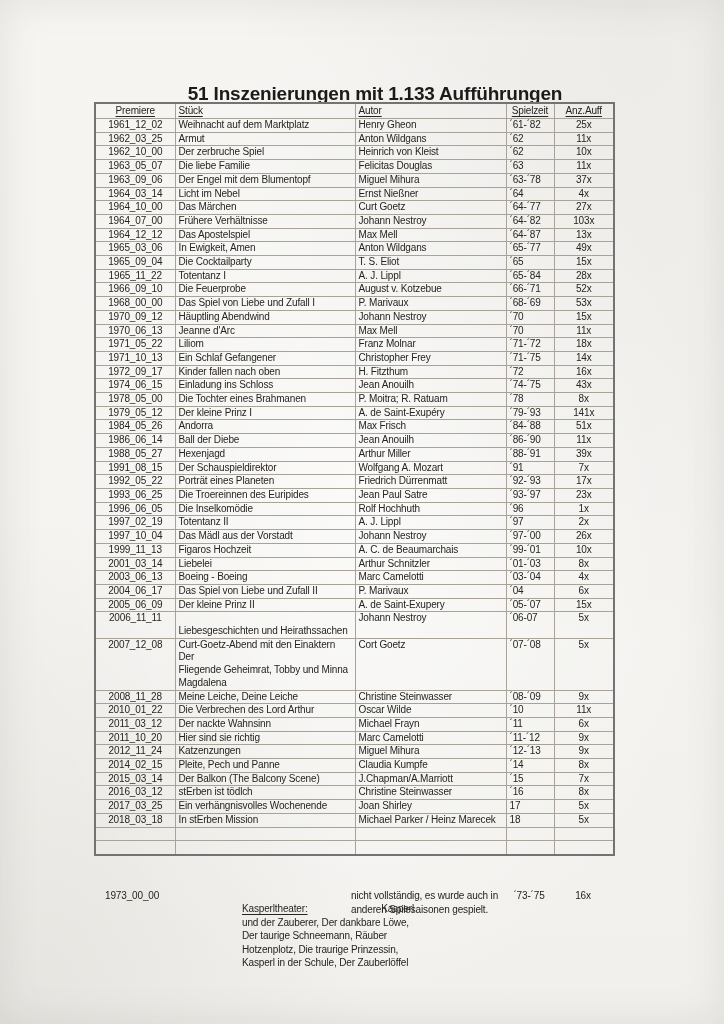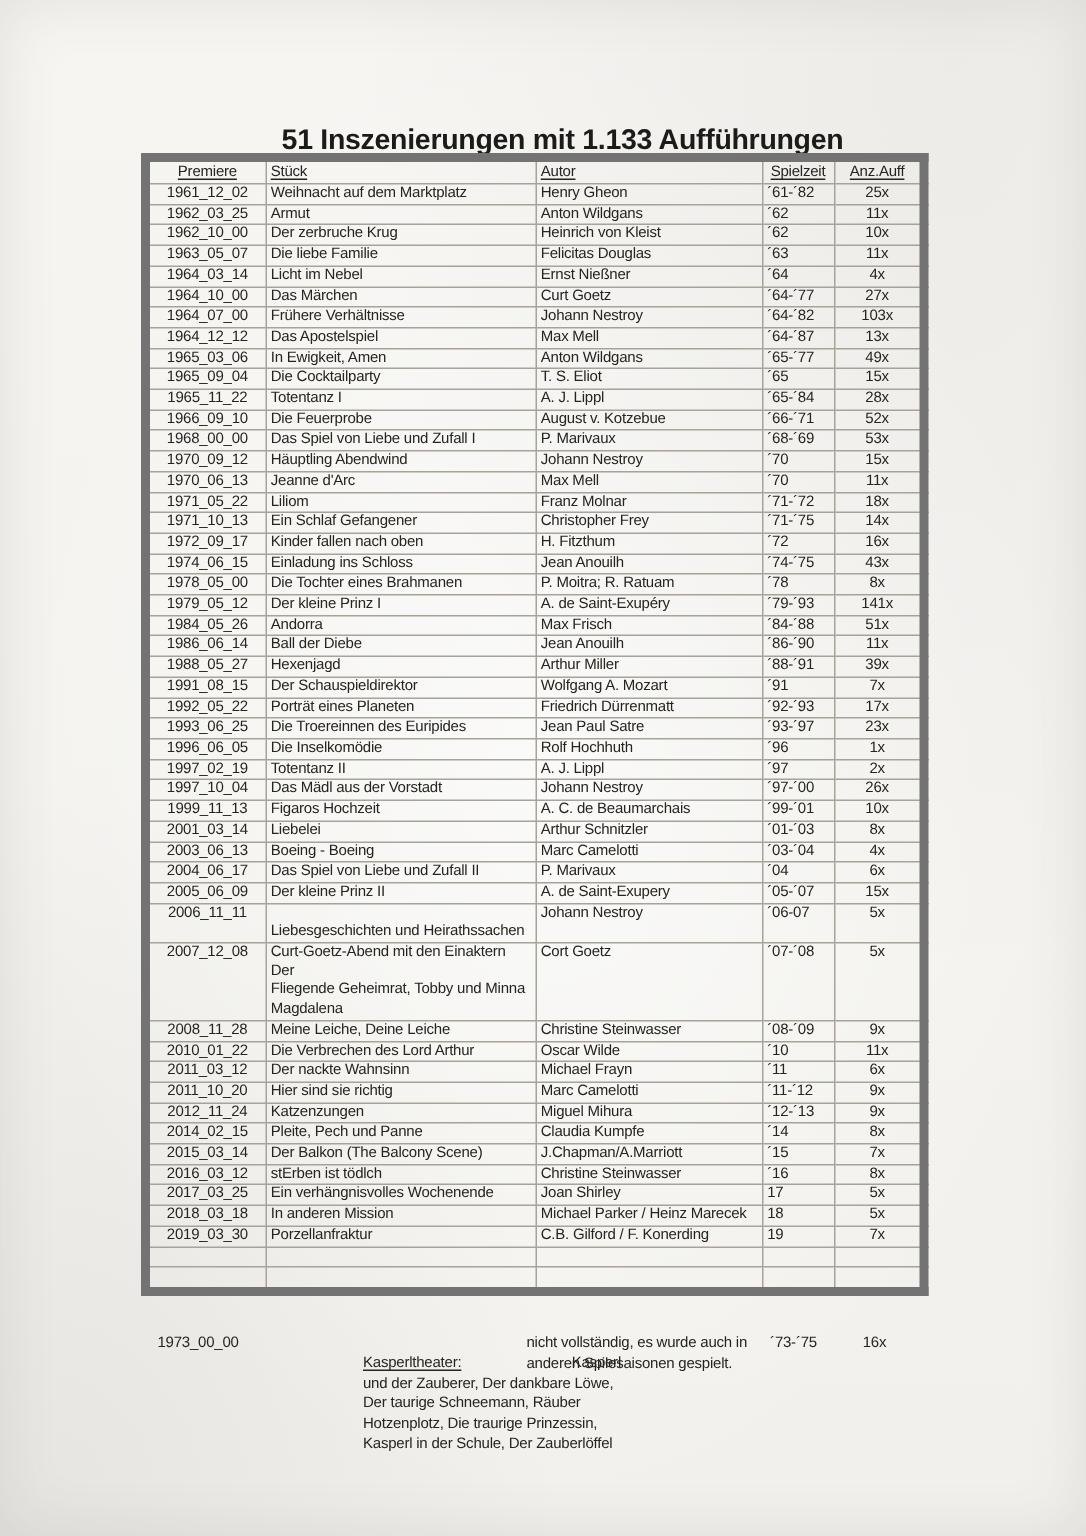--- a/index.html
+++ b/index.html
@@ -17,21 +17,21 @@
   }
   .page-title{
     position:absolute;top:66px;left:0;width:716px;
     text-align:center;font-size:19px;font-weight:bold;color:#1c1b19;
     letter-spacing:-0.2px;margin:17px;
   }
   table.productions{
     position:absolute;left:94px;top:102px;
     border-collapse:collapse;table-layout:fixed;width:519px;
     font-size:10px;letter-spacing:-0.15px;color:#262420;
-    border:6px solid #737373;
+    border:2px solid #737373;
   }
   table.productions td, table.productions th{
     border:1px solid #a8a298;
     padding:0 3px;height:12.7px;line-height:12.7px;
     overflow:hidden;vertical-align:top;font-weight:normal;
   }
   table.productions th{
     text-decoration:underline;text-underline-offset:2px;
     line-height:14px;height:14px;
   }
@@ -82,31 +82,38 @@
       </tr>
       <tr>
         <td class="c0">1962_03_25</td>
         <td class="c1">Armut</td>
         <td class="c2">Anton Wildgans</td>
         <td class="c3">´62</td>
         <td class="c4">11x</td>
       </tr>
       <tr>
         <td class="c0">1962_10_00</td>
-        <td class="c1">Der zerbruche Krug</td>
+        <td class="c1">Der zerbruche Spiel</td>
         <td class="c2">Heinrich von Kleist</td>
         <td class="c3">´62</td>
         <td class="c4">10x</td>
       </tr>
       <tr>
         <td class="c0">1963_05_07</td>
         <td class="c1">Die liebe Familie</td>
         <td class="c2">Felicitas Douglas</td>
         <td class="c3">´63</td>
         <td class="c4">11x</td>
+      </tr>
+      <tr>
+        <td class="c0">1963_09_06</td>
+        <td class="c1">Der Engel mit dem Blumentopf</td>
+        <td class="c2">Miguel Mihura</td>
+        <td class="c3">´63-´78</td>
+        <td class="c4">37x</td>
       </tr>
       <tr>
         <td class="c0">1964_03_14</td>
         <td class="c1">Licht im Nebel</td>
         <td class="c2">Ernst Nießner</td>
         <td class="c3">´64</td>
         <td class="c4">4x</td>
       </tr>
       <tr>
         <td class="c0">1964_10_00</td>
@@ -393,31 +400,24 @@
       </tr>
       <tr>
         <td class="c0">2017_03_25</td>
         <td class="c1">Ein verhängnisvolles Wochenende</td>
         <td class="c2">Joan Shirley</td>
         <td class="c3">17</td>
         <td class="c4">5x</td>
       </tr>
       <tr>
         <td class="c0">2018_03_18</td>
-        <td class="c1">In anderen Mission</td>
+        <td class="c1">In stErben Mission</td>
         <td class="c2">Michael Parker / Heinz Marecek</td>
         <td class="c3">18</td>
         <td class="c4">5x</td>
-      </tr>
-      <tr>
-        <td class="c0">2019_03_30</td>
-        <td class="c1">Porzellanfraktur</td>
-        <td class="c2">C.B. Gilford / F. Konerding</td>
-        <td class="c3">19</td>
-        <td class="c4">7x</td>
       </tr>
       <tr>
         <td class="c0"></td>
         <td class="c1"></td>
         <td class="c2"></td>
         <td class="c3"></td>
         <td class="c4"></td>
       </tr>
       <tr>
         <td class="c0"></td>

